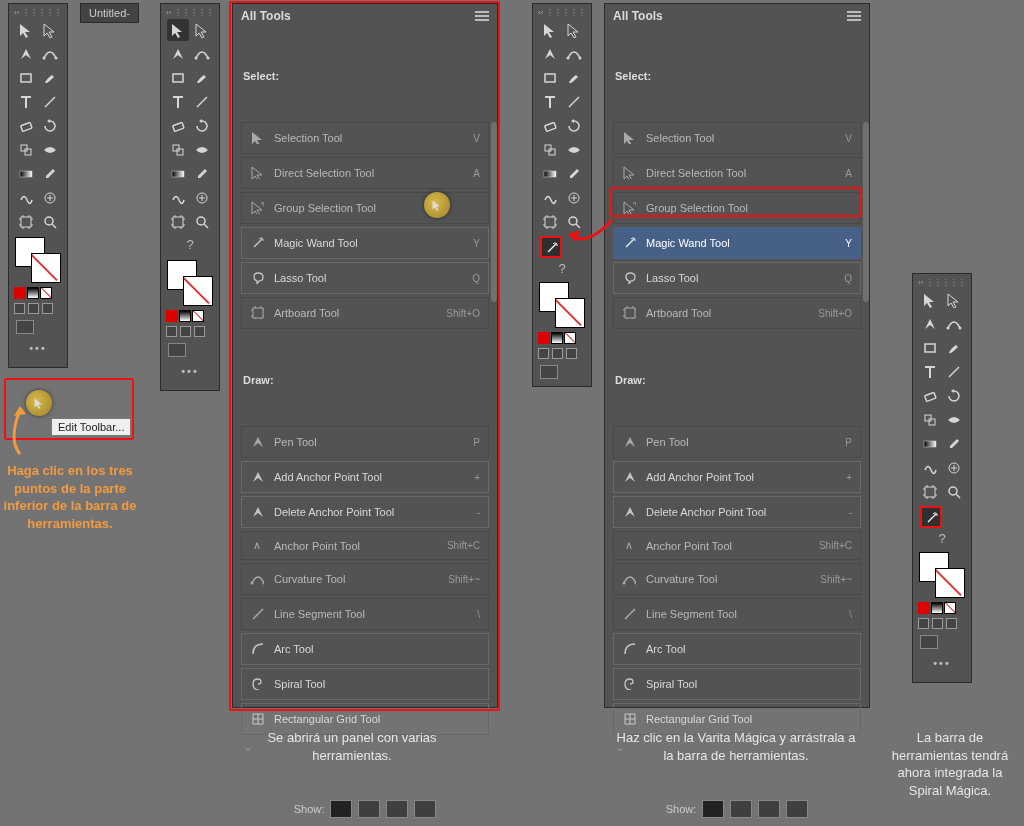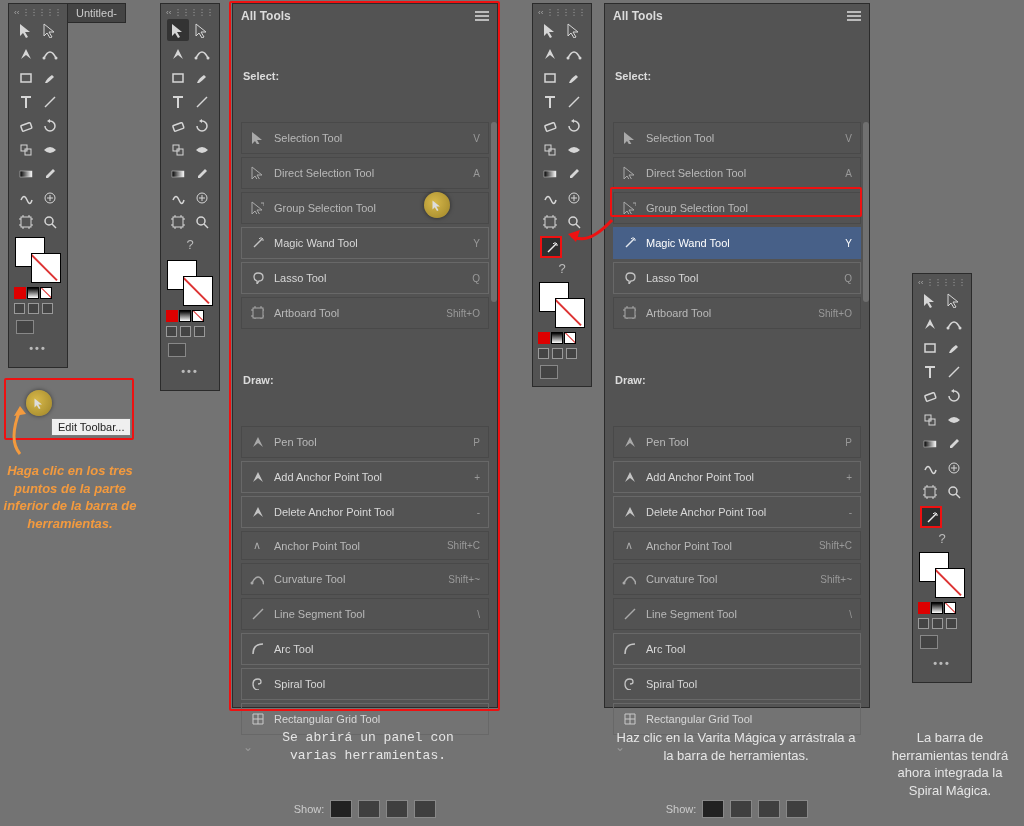--- a/index.html
+++ b/index.html
@@ -90,21 +90,21 @@
     position:absolute; width:26px; height:26px; border-radius:50%;
     background:radial-gradient(circle at 40% 40%, #d7b84a, #9e8428);
     display:flex; align-items:center; justify-content:center; box-shadow:0 0 4px rgba(0,0,0,.5);
   }
   .gold-cursor svg{ width:12px; height:12px; }
   .tooltip {
     position:absolute; background:#efefef; color:#222; border:1px solid #7a7a7a;
     padding:2px 6px; font-size:11px;margin-left:19px;
   }
   .caption { position:absolute; text-align:center; color:#e6e6e6; font-size:13px; line-height:1.35; }
-  .note-orange { color:#f39a3e; font-weight:600;font-style:italic;}
+  .note-orange { color:#f39a3e; font-weight:600;}
   .arrow { position:absolute; }
 
   .chevron-down { width:14px; text-align:center; color:#999; font-size:12px; padding:2px 0;}
 
   .tool-wand-slot {
     width:22px; height:22px; background:#2f2f2f; border:2px solid #e11;
     display:flex; align-items:center; justify-content:center; color:#eee;
   }
 </style>
 </head>
@@ -200,21 +200,21 @@
         <path d="M2 2 L2 14 L5 11 L8 16 L10 15 L7 10 L12 10 Z" fill="none" stroke="currentColor"></path>
         <path d="M11 3 H14 V6" stroke="currentColor" fill="none"></path>
       </g>
     <linearGradient id="gr1">
         <stop offset="0" stop-color="#000"></stop>
         <stop offset="1" stop-color="#fff"></stop>
       </linearGradient>
   </defs>
 </svg>
 
-<div class="tab-untitled" style="left:67px; top:3px;"><span>Untitled-</span></div>
+<div class="tab-untitled" style="left:80px; top:3px;"><span>Untitled-</span></div>
 
 <div class="toolbar" style="left:8px; top:3px; width:60px;">
   <div class="tb-top">
       <span>‹‹</span>
       <span>⋮⋮⋮⋮⋮</span>
     </div>
   <div class="tools-grid">
     <div class="tool">
         <svg>
           <use href="#i-cursor"></use>
@@ -592,21 +592,21 @@
   </div>
 </div>
 
 <div class="redbox" style="left:229px; top:1px; width:271px; height:710px;"></div>
 <div class="gold-cursor" style="left:424px; top:192px;">
   <svg viewBox="0 0 16 16">
       <use href="#i-cursor" fill="#000"></use>
     </svg>
 </div>
 
-<div class="caption" style="left:278px; top:729px; width:180px;font-family:Liberation Mono, monospace;">Se abrirá un panel con varias herramientas.</div>
+<div class="caption" style="left:262px; top:729px; width:180px;">Se abrirá un panel con varias herramientas.</div>
 
 <div class="toolbar" style="left:532px; top:3px; width:60px;">
   <div class="tb-top">
       <span>‹‹</span>
       <span>⋮⋮⋮⋮⋮</span>
     </div>
   <div class="tools-grid">
     <div class="tool">
         <svg>
           <use href="#i-cursor"></use>

